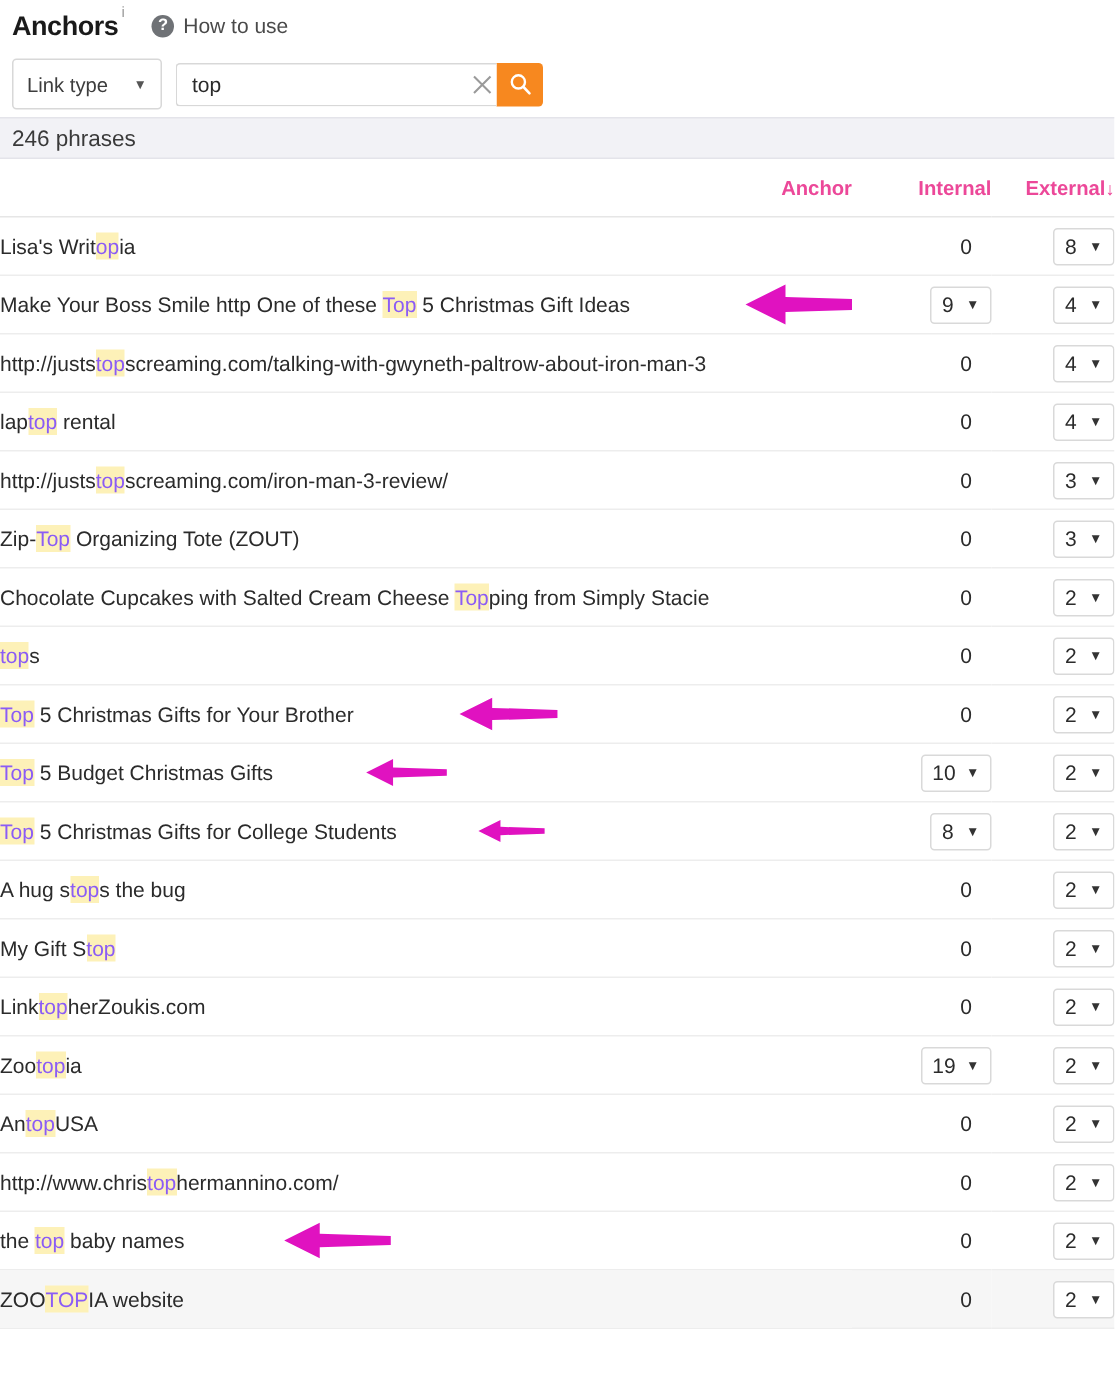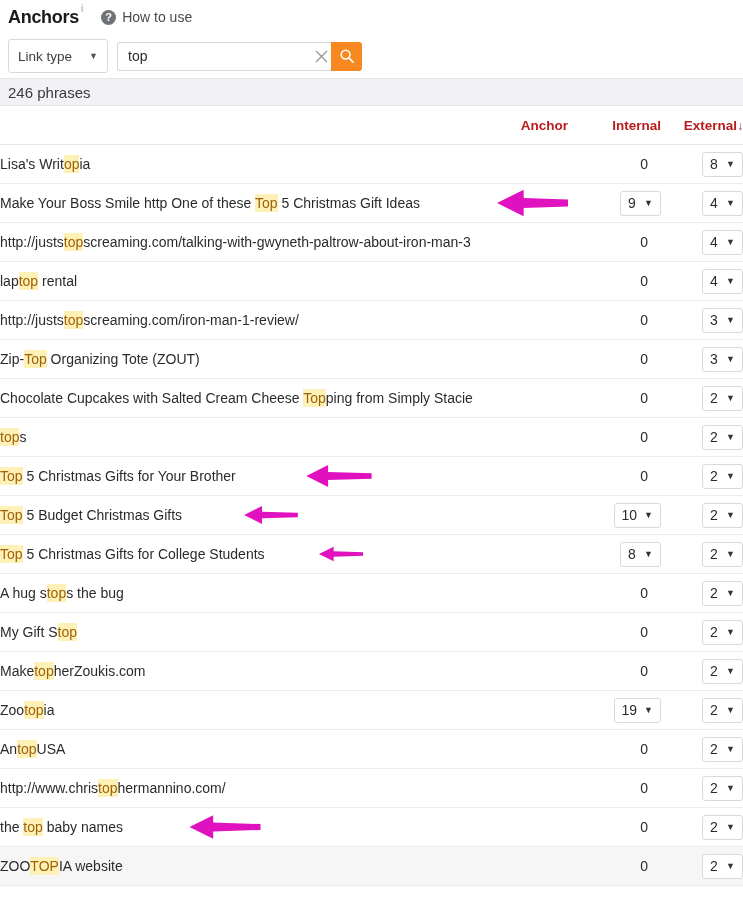--- a/index.html
+++ b/index.html
@@ -142,21 +142,21 @@
 
   
   table.anchors {
     width: 743px;
     border-collapse: collapse;
     table-layout: fixed;
   }
   table.anchors th {
     font-size: 13.5px;
     font-weight: bold;
-    color: #b91c1c;
+    color: #ec4899;
     padding: 12px 0 11px 0;
     border-bottom: 1px solid #e6e6e6;
     text-align: right;
     white-space: nowrap;
   }
   th.col-anchor { text-align: left; padding-left: 8px; }
   th.col-internal { padding-right: 14px; }
   th.col-external { padding-right: 26px; }
   .sort-arrow { font-size: 12px; }
 
@@ -169,21 +169,21 @@
     padding: 0;
   }
   td.c-anchor { padding-left: 8px; position: relative; white-space: nowrap; overflow: hidden; }
   td.c-internal { text-align: right; padding-right: 8px; }
   td.c-external { text-align: right; padding-right: 8px; }
 
   tr.row-hover td { background: #f6f6f6; margin-left: 40px; }
 
   mark.hl {
     background: #fdf1b8;
-    color: #a16207;
+    color: #8b5cf6;
     padding: 1px 0;
   }
 
   
   .numpill {
     display: inline-flex;
     align-items: center;
     justify-content: space-between;
     min-width: 41px;
     height: 25px;
@@ -294,21 +294,21 @@
       </tr>
       <tr>
         <td class="c-anchor"><span><span>lap</span><mark class="hl">top</mark><span> rental</span></span></td>
         <td class="c-internal"><span class="plain-num">0</span></td>
         <td class="c-external"><span class="numpill">
             <span>4</span>
             <span class="pcaret">▼</span>
           </span></td>
       </tr>
       <tr>
-        <td class="c-anchor"><span><span>http://justs</span><mark class="hl">top</mark><span>screaming.com/iron-man-1-review/</span></span></td>
+        <td class="c-anchor"><span><span>http://justs</span><mark class="hl">top</mark><span>screaming.com/iron-man-3-review/</span></span></td>
         <td class="c-internal"><span class="plain-num">0</span></td>
         <td class="c-external"><span class="numpill">
             <span>3</span>
             <span class="pcaret">▼</span>
           </span></td>
       </tr>
       <tr>
         <td class="c-anchor"><span><span>Zip-</span><mark class="hl">Top</mark><span> Organizing Tote (ZOUT)</span></span></td>
         <td class="c-internal"><span class="plain-num">0</span></td>
         <td class="c-external"><span class="numpill">
@@ -384,21 +384,21 @@
       </tr>
       <tr>
         <td class="c-anchor"><span><span>My Gift S</span><mark class="hl">top</mark></span></td>
         <td class="c-internal"><span class="plain-num">0</span></td>
         <td class="c-external"><span class="numpill">
             <span>2</span>
             <span class="pcaret">▼</span>
           </span></td>
       </tr>
       <tr>
-        <td class="c-anchor"><span><span>Make</span><mark class="hl">top</mark><span>herZoukis.com</span></span></td>
+        <td class="c-anchor"><span><span>Link</span><mark class="hl">top</mark><span>herZoukis.com</span></span></td>
         <td class="c-internal"><span class="plain-num">0</span></td>
         <td class="c-external"><span class="numpill">
             <span>2</span>
             <span class="pcaret">▼</span>
           </span></td>
       </tr>
       <tr>
         <td class="c-anchor"><span><span>Zoo</span><mark class="hl">top</mark><span>ia</span></span></td>
         <td class="c-internal"><span class="numpill">
             <span>19</span>

